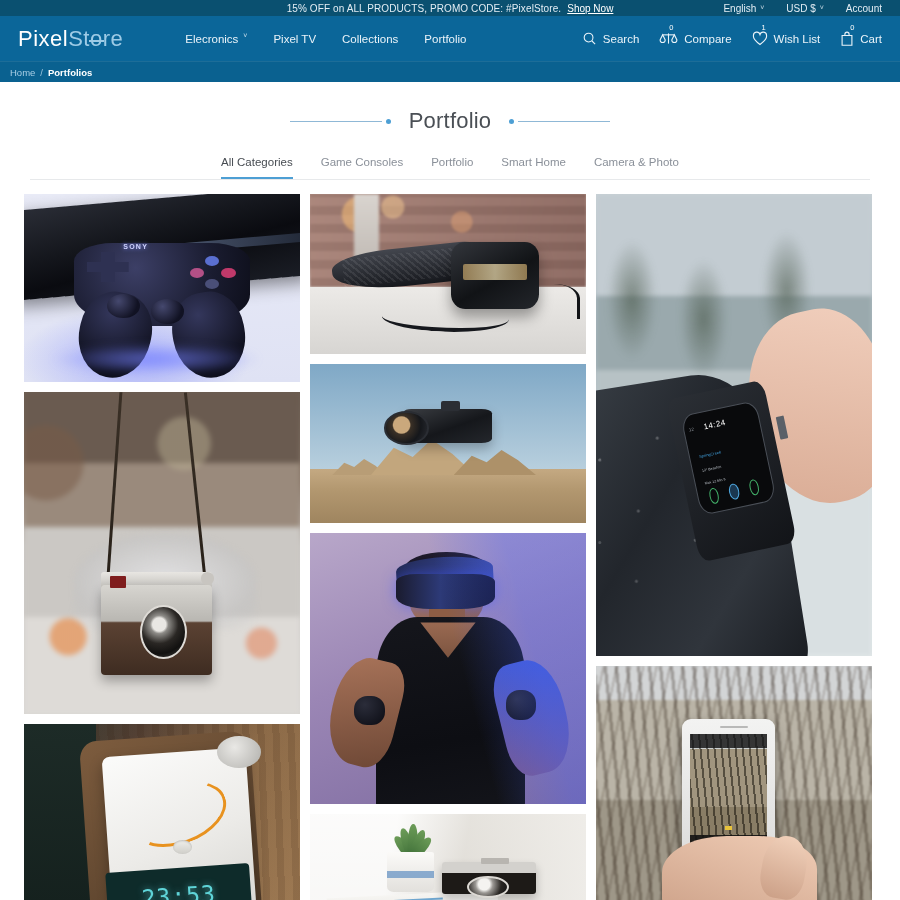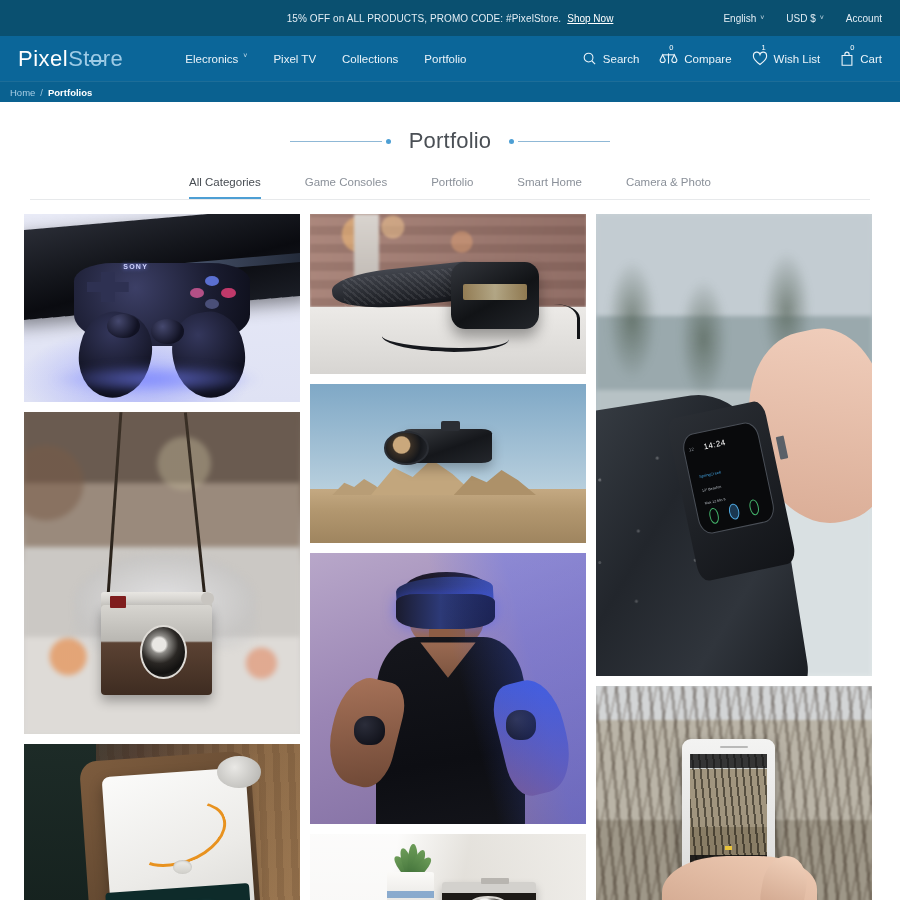--- a/index.html
+++ b/index.html
@@ -5,21 +5,21 @@
   * { box-sizing: border-box; margin: 0; padding: 0; }
   html, body {
     width: 900px; height: 900px;
     font-family: "Liberation Sans", sans-serif;
     background: #ffffff;
     overflow: hidden;
   }
 
   
   .topbar {
-    height: 36px;
+    height: 16px;
     background: #0a5070;
     color: #dfe9f0;
     display: flex;
     align-items: center;
     font-size: 10px;
     position: relative;
   }
   .topbar-center {
     position: absolute;
     left: 0; right: 0;
@@ -144,21 +144,21 @@
     color: #4a4f55;
     font-weight: 400;
     letter-spacing: .2px;
   }
 
   
   .filters {
     display: flex;
     justify-content: center;
     align-items: flex-start;
-    gap: 44px;
+    gap: 28px;
     margin-top: 22px;
     border-bottom: 1px solid #e7e9eb;
     padding-bottom: 0;
     margin-left: 30px;
     margin-right: 30px;
   }
   .filter {
     font-size: 11.5px;
     color: #8a9099;
     padding-bottom: 9px;

